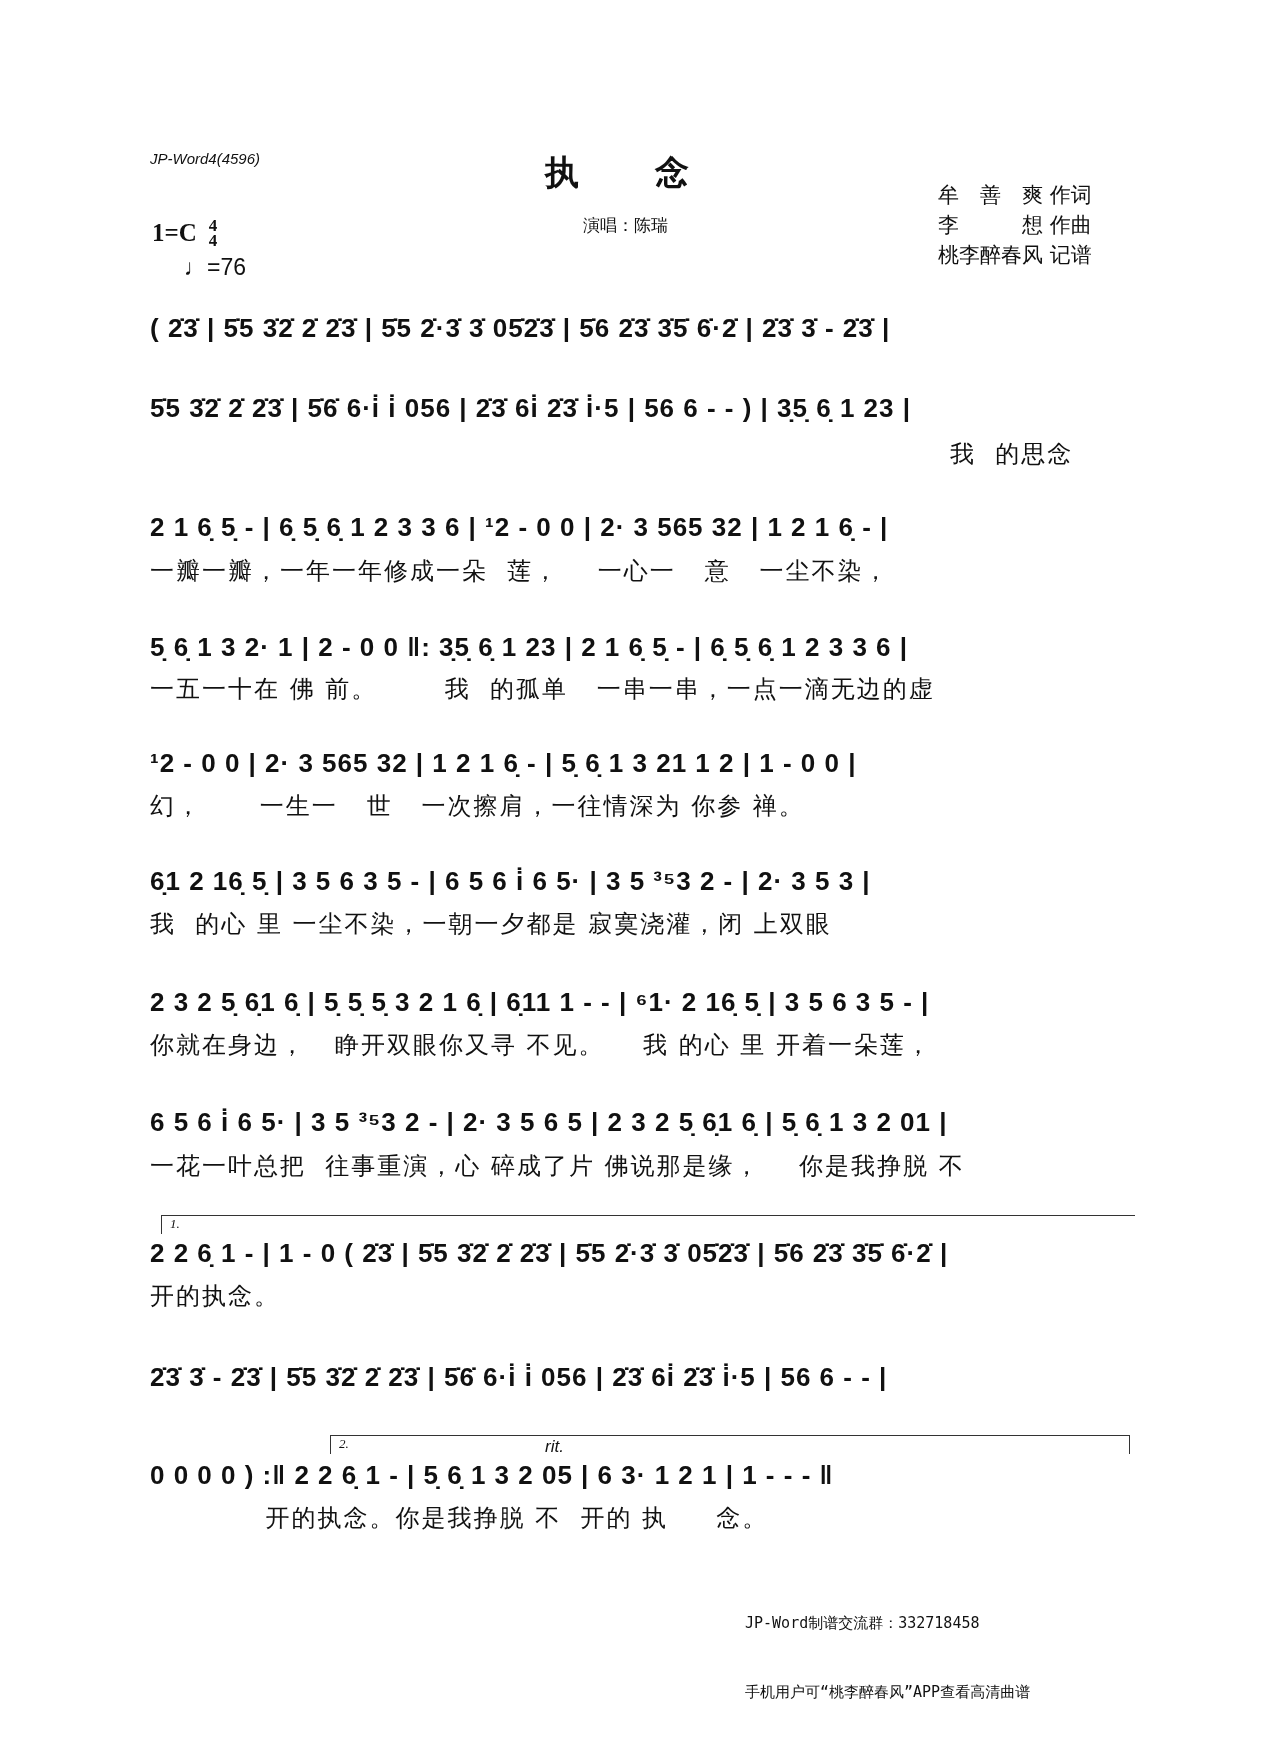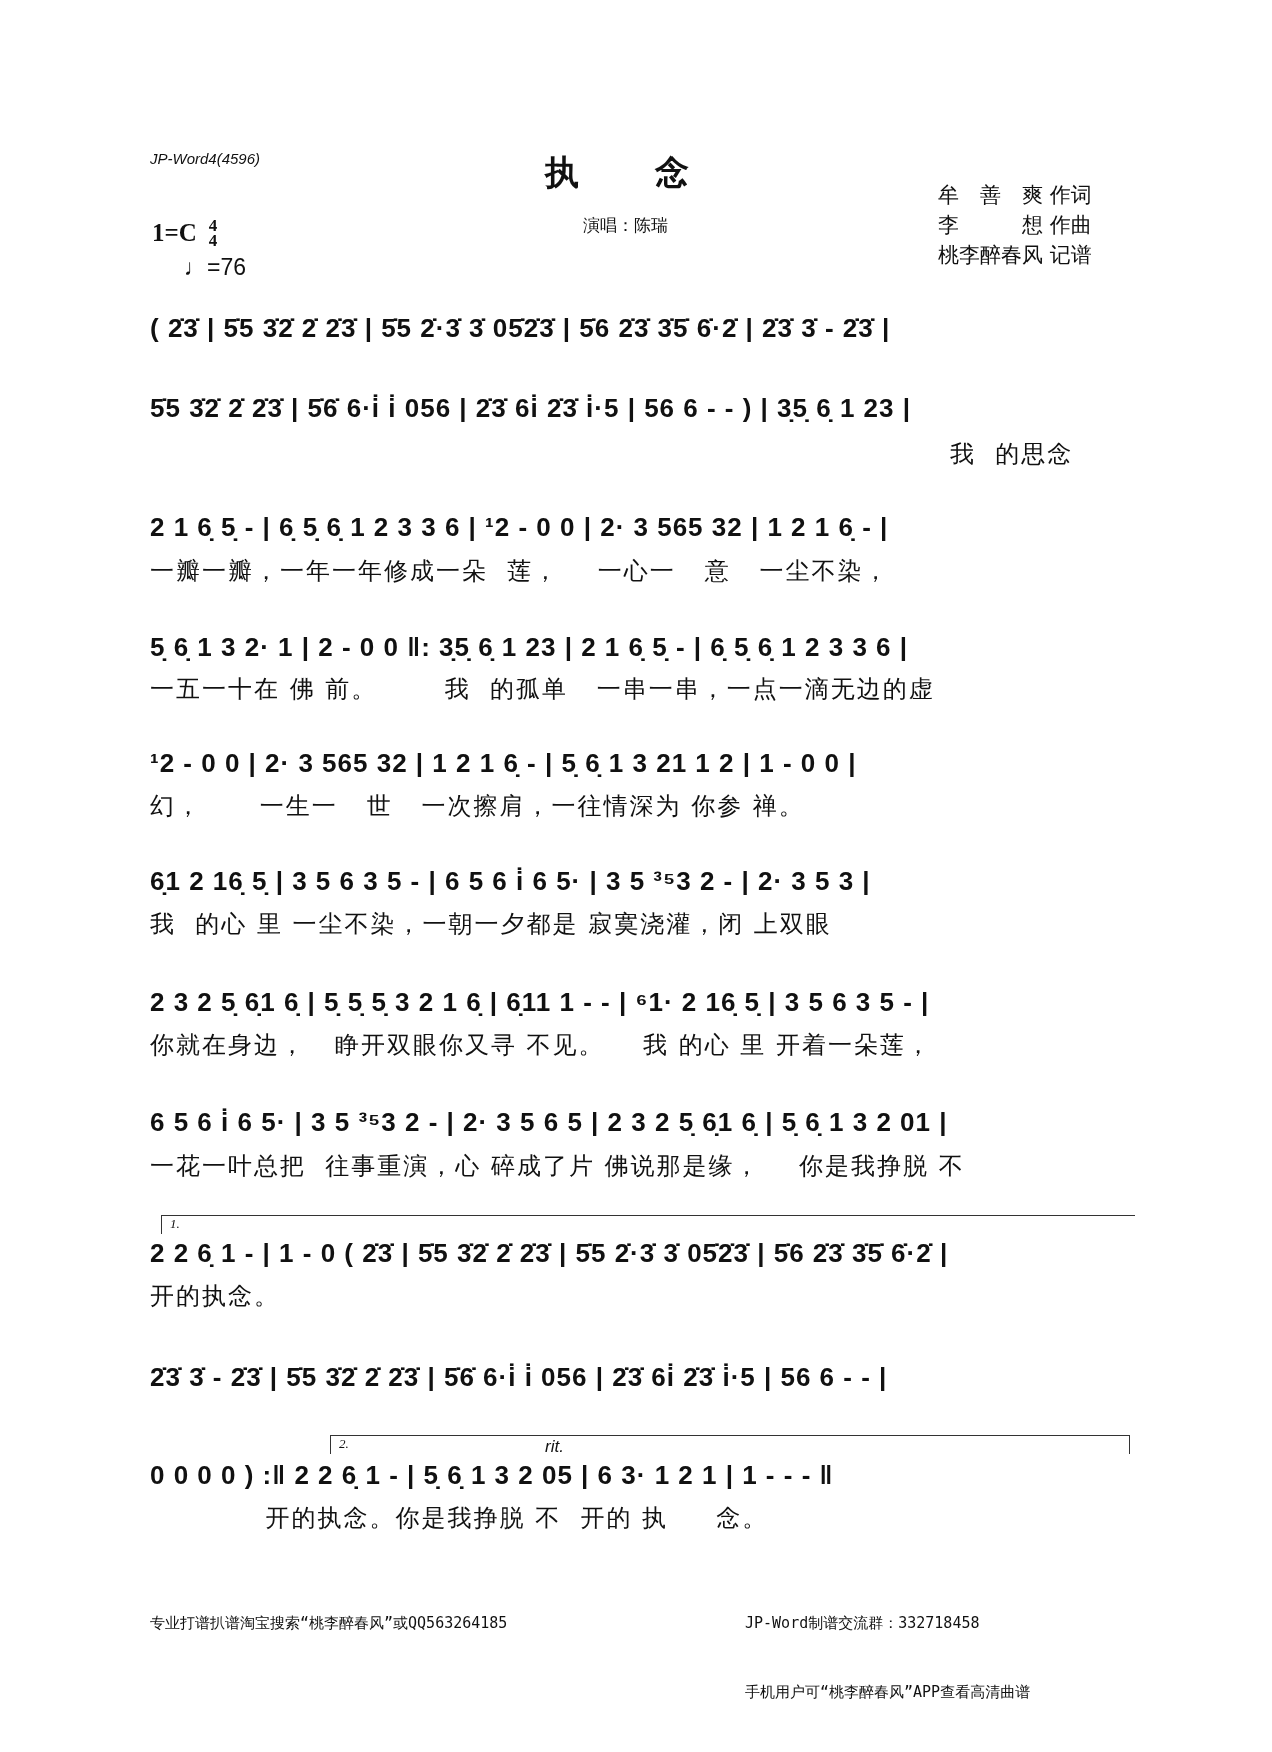--- a/index.html
+++ b/index.html
@@ -67,18 +67,17 @@
 <div class="abs lyric" style="top:1280px">开的执念。</div>
 
 <div class="abs staff" style="top:1362px">2̇3̇ 3̇ - 2̇3̇ | 5̇5 3̇2̇ 2̇ 2̇3̇ | 5̇6̇ 6·i̇ i̇ 056 | 2̇3̇ 6i̇ 2̇3̇ i̇·5 | 56 6 - - |</div>
 
 <div class="abs volta" style="top:1435px; left:330px; width:790px; border-right:1px solid #333">2.</div>
 <div class="abs rit" style="top:1437px; left:545px">rit.</div>
 <div class="abs staff" style="top:1460px">0 0 0 0 ) :‖ 2 2 6̣ 1 - | 5̣ 6̣ 1 3 2 05 | 6 3· 1 2 1 | 1 - - - ‖</div>
 <div class="abs lyric" style="top:1502px">            开的执念。你是我挣脱 不  开的 执     念。</div>
 
 <div class="abs footer" style="top:1566px; left:150px">
-  <div>专业打谱扒谱淘宝搜索“桃李醉春风”或QQ563264185</div>
 </div>
 <div class="abs footer" style="top:1566px; left:745px">
   <div>JP-Word制谱交流群：332718458</div>
   <div>手机用户可“桃李醉春风”APP查看高清曲谱</div>
 </div>
 
 </body></html>

